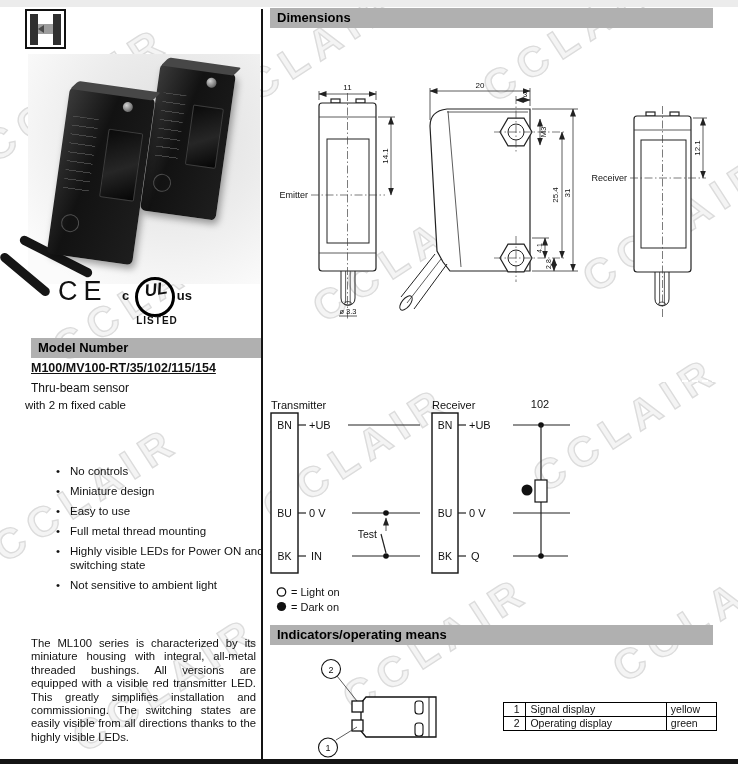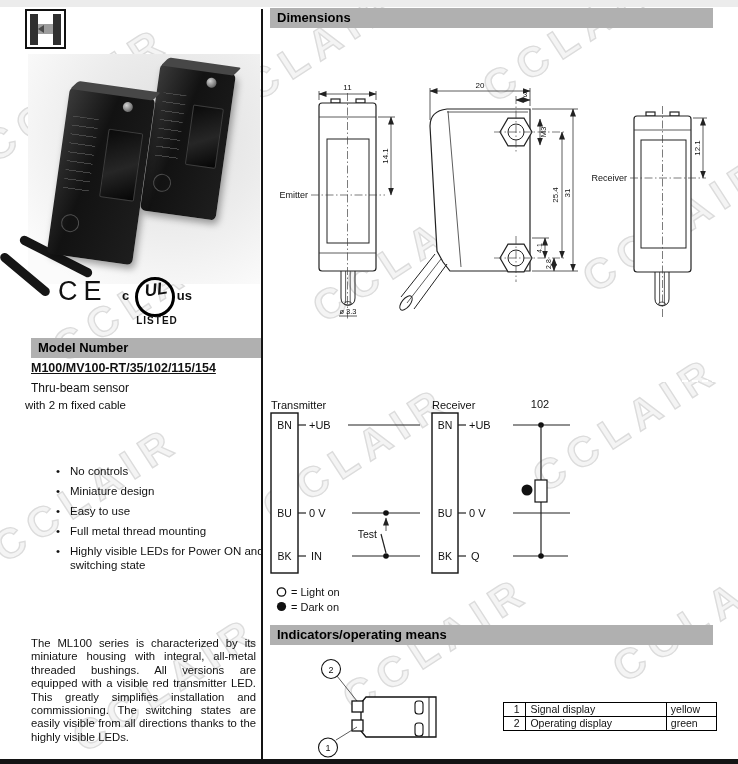--- a/index.html
+++ b/index.html
@@ -145,20 +145,21 @@
   <div class="abs model-number">M100/MV100-RT/35/102/115/154</div>
   <div class="abs model-type">Thru-beam sensor</div>
   <div class="abs model-cable">with 2 m fixed cable</div>
 
   <ul class="features">
     <li>No controls</li>
     <li>Miniature design</li>
     <li>Easy to use</li>
     <li>Full metal thread mounting</li>
     <li>Highly visible LEDs for Power ON and switching state</li>
+    <li>Not sensitive to ambient light</li>
   </ul>
 
   <div class="abs prod-text">The ML100 series is characterized by its miniature housing with integral, all-metal threaded bushings. All versions are equipped with a visible red transmitter LED. This greatly simplifies installation and commissioning. The switching states are easily visible from all directions thanks to the highly visible LEDs.</div>
 
   <div class="abs bar bar-right" style="top:8px">Dimensions</div>
 
   <svg style="left:265px;top:32px" width="473" height="340" viewBox="265 32 473 340">
     <defs>
       <marker id="aE" markerWidth="9" markerHeight="7" refX="7.5" refY="3" orient="auto" markerUnits="userSpaceOnUse">
         <path d="M0,0 L8,3 L0,6 Z" fill="#222"></path>

